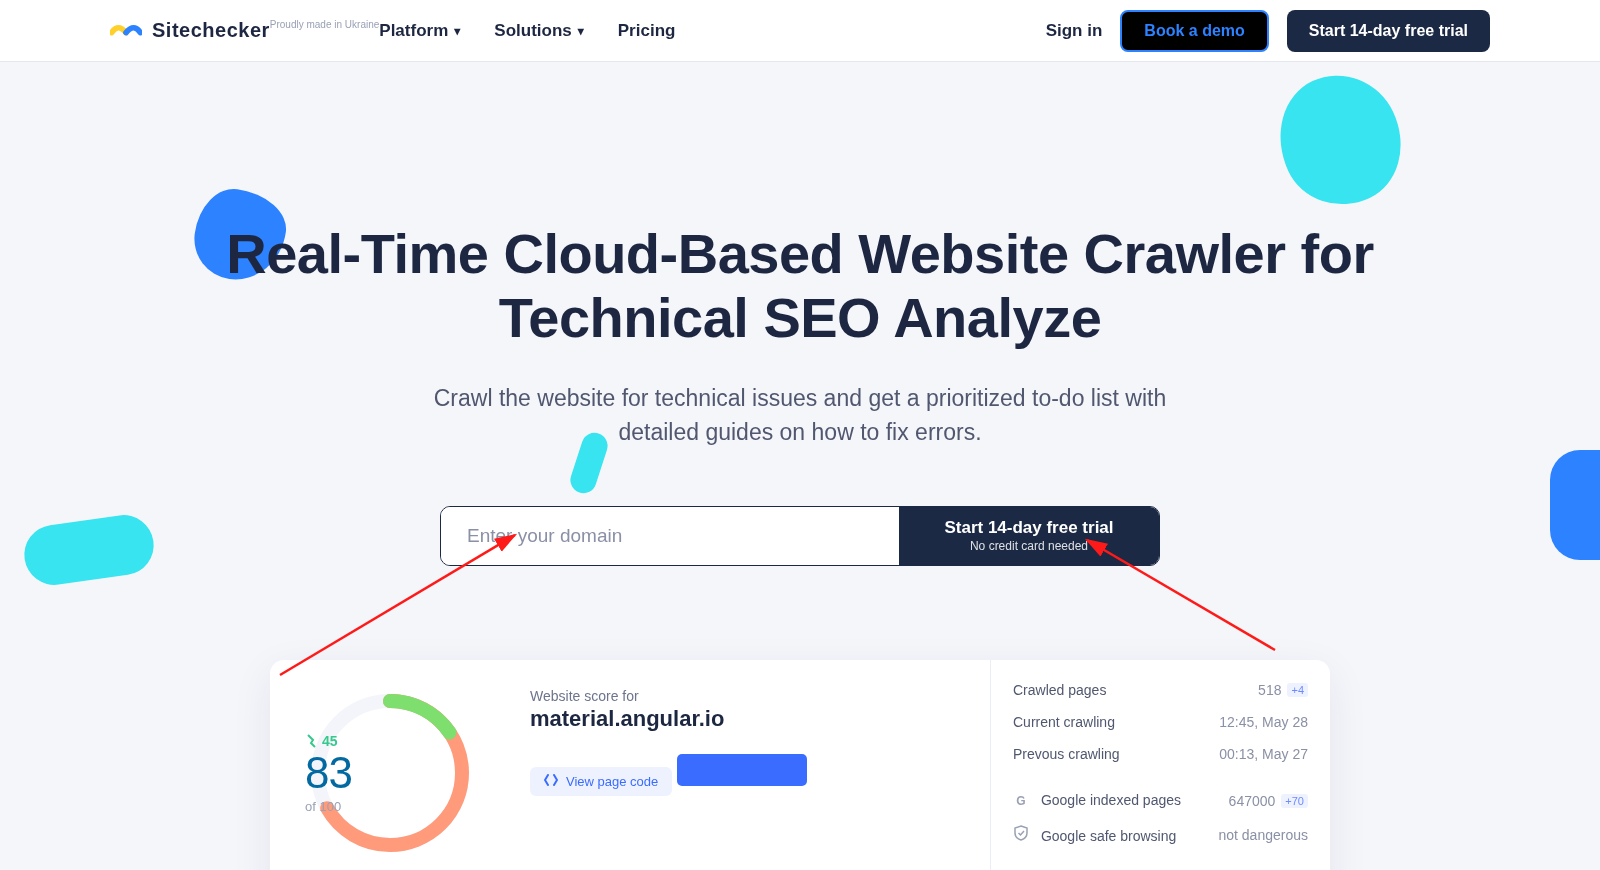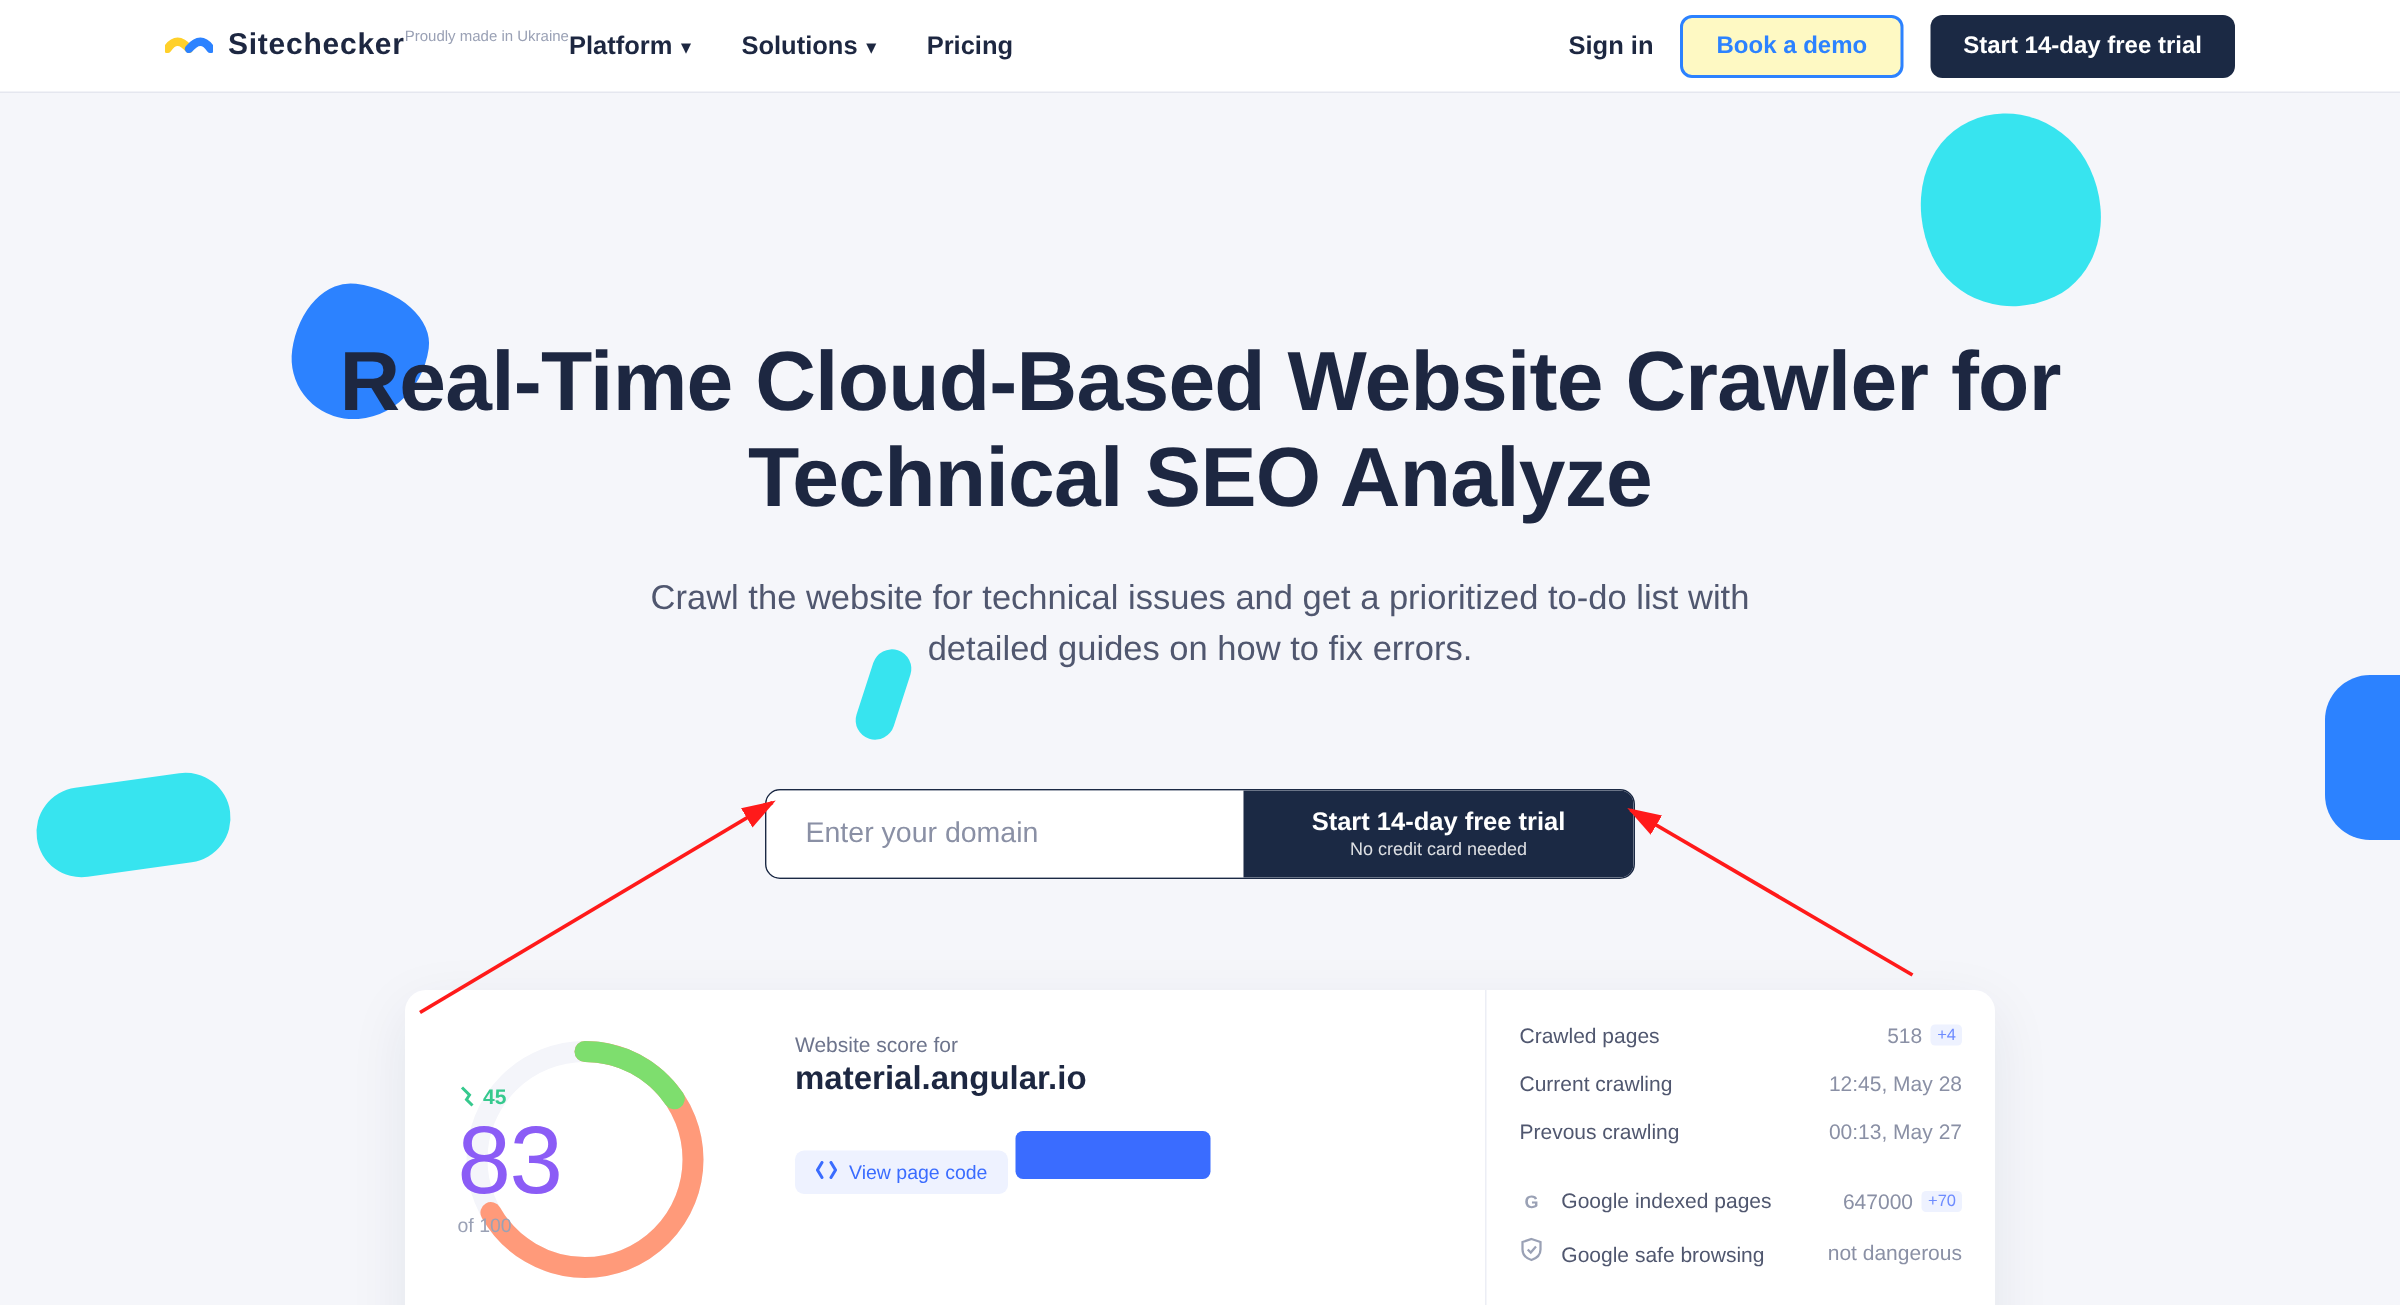--- a/index.html
+++ b/index.html
@@ -21,21 +21,21 @@
   .logo-text { font-size: 20px; font-weight: 700; color: #1d2741; letter-spacing: .5px; }
   .logo-sub  { font-size: 10px; color: #9aa1b5; }
 
   .nav-links { display: flex; gap: 34px; }
   .nav-link  { display: flex; align-items: center; gap: 6px; font-size: 17px; font-weight: 600; color: #1d2741; cursor: pointer; }
   .chev { font-size: 12px; color: #1d2741; }
 
   .nav-right { margin-left: auto; display: flex; align-items: center; gap: 18px; justify-content: flex-end; }
   .signin { font-size: 17px; font-weight: 600; color: #1d2741; cursor: pointer; }
   .btn-outline {
-    border: 2px solid #2c82ff; color: #2c82ff; background: #fef9c3;
+    border: 2px solid #2c82ff; color: #2c82ff; background: #000000;
     border-radius: 8px; padding: 10px 22px; font-size: 16px; font-weight: 600; cursor: pointer;
   }
   .btn-dark {
     border: none; background: #1b2944; color: #fff;
     border-radius: 8px; padding: 12px 22px; font-size: 16px; font-weight: 600; cursor: pointer;
   }
 
   
   .blob { position: absolute; z-index: 1; }
   .blob-blue-top { left: 195px; top: 190px; width: 90px; height: 90px; background: #2c82ff; border-radius: 40% 60% 55% 45%/55% 40% 60% 45%; transform: rotate(8deg); }
@@ -43,22 +43,22 @@
   .blob-cyan-mid { left: 576px; top: 432px; width: 26px; height: 62px; background: #37e4ef; border-radius: 14px; transform: rotate(18deg); }
   .blob-cyan-left{ left: 24px; top: 520px; width: 130px; height: 60px; background: #37e4ef; border-radius: 40px; transform: rotate(-8deg); }
   .blob-blue-right{ right: 0; top: 450px; width: 50px; height: 110px; background: #2c82ff; border-radius: 30px 0 0 30px; }
 
   
   .hero { position: relative; z-index: 5; text-align: center; padding-top: 160px; }
   .hero h1 { font-size: 56px; font-weight: 800; color: #1d2741; line-height: 1.15; letter-spacing: -.5px; }
   .hero p  { margin-top: 30px; font-size: 23px; color: #50576f; line-height: 1.5; }
 
   .input-row {
-    width: 580px; height: 60px;
-    margin: 76px auto 0;
+    width: 720px; height: 60px;
+    margin: 56px auto 0;
     display: flex;
     border-radius: 10px; overflow: hidden;
     border: 1px solid #1b2944;
   }
   .domain-input {
     flex: 1; border: none; outline: none;
     padding: 0 26px; font-size: 19px; color: #50576f; background: #fff;
   }
   .domain-input::placeholder { color: #8a90a5; }
   .trial-btn {
@@ -83,21 +83,21 @@
     display: flex; z-index: 10;
   }
   .pv-left {
     width: 240px; display: flex; flex-direction: column; align-items: center;
     padding-top: 28px;
   }
   .gauge { position: relative; width: 170px; height: 170px; }
   .gauge svg { transform: rotate(-90deg); }
   .gauge-center { position: absolute; inset: 0; display: flex; flex-direction: column; align-items: flex-start; justify-content: center; }
   .delta { display: flex; align-items: center; gap: 3px; color: #36c98e; font-size: 14px; font-weight: 600; }
-  .score-big { font-size: 64px; font-weight: 500; color: #8b5cf6; line-height: 1; margin-top: 2px; letter-spacing: -1px; }
+  .score-big { font-size: 44px; font-weight: 500; color: #0369a1; line-height: 1; margin-top: 2px; letter-spacing: -1px; }
   .of100 { font-size: 13px; color: #9aa1b5; margin-top: 4px; }
 
   .pv-mid { flex: 1; padding: 28px 20px 0 20px; }
   .ws-for { font-size: 14px; color: #6d748c; }
   .ws-domain { font-size: 22px; font-weight: 800; color: #1d2741; margin-top: 2px; }
   .view-code {
     display: inline-flex; align-items: center; gap: 8px;
     background: #eef2ff; color: #3a6cff; font-size: 13px; font-weight: 500;
     padding: 7px 14px; border-radius: 6px; margin-top: 16px; cursor: pointer;
   }

